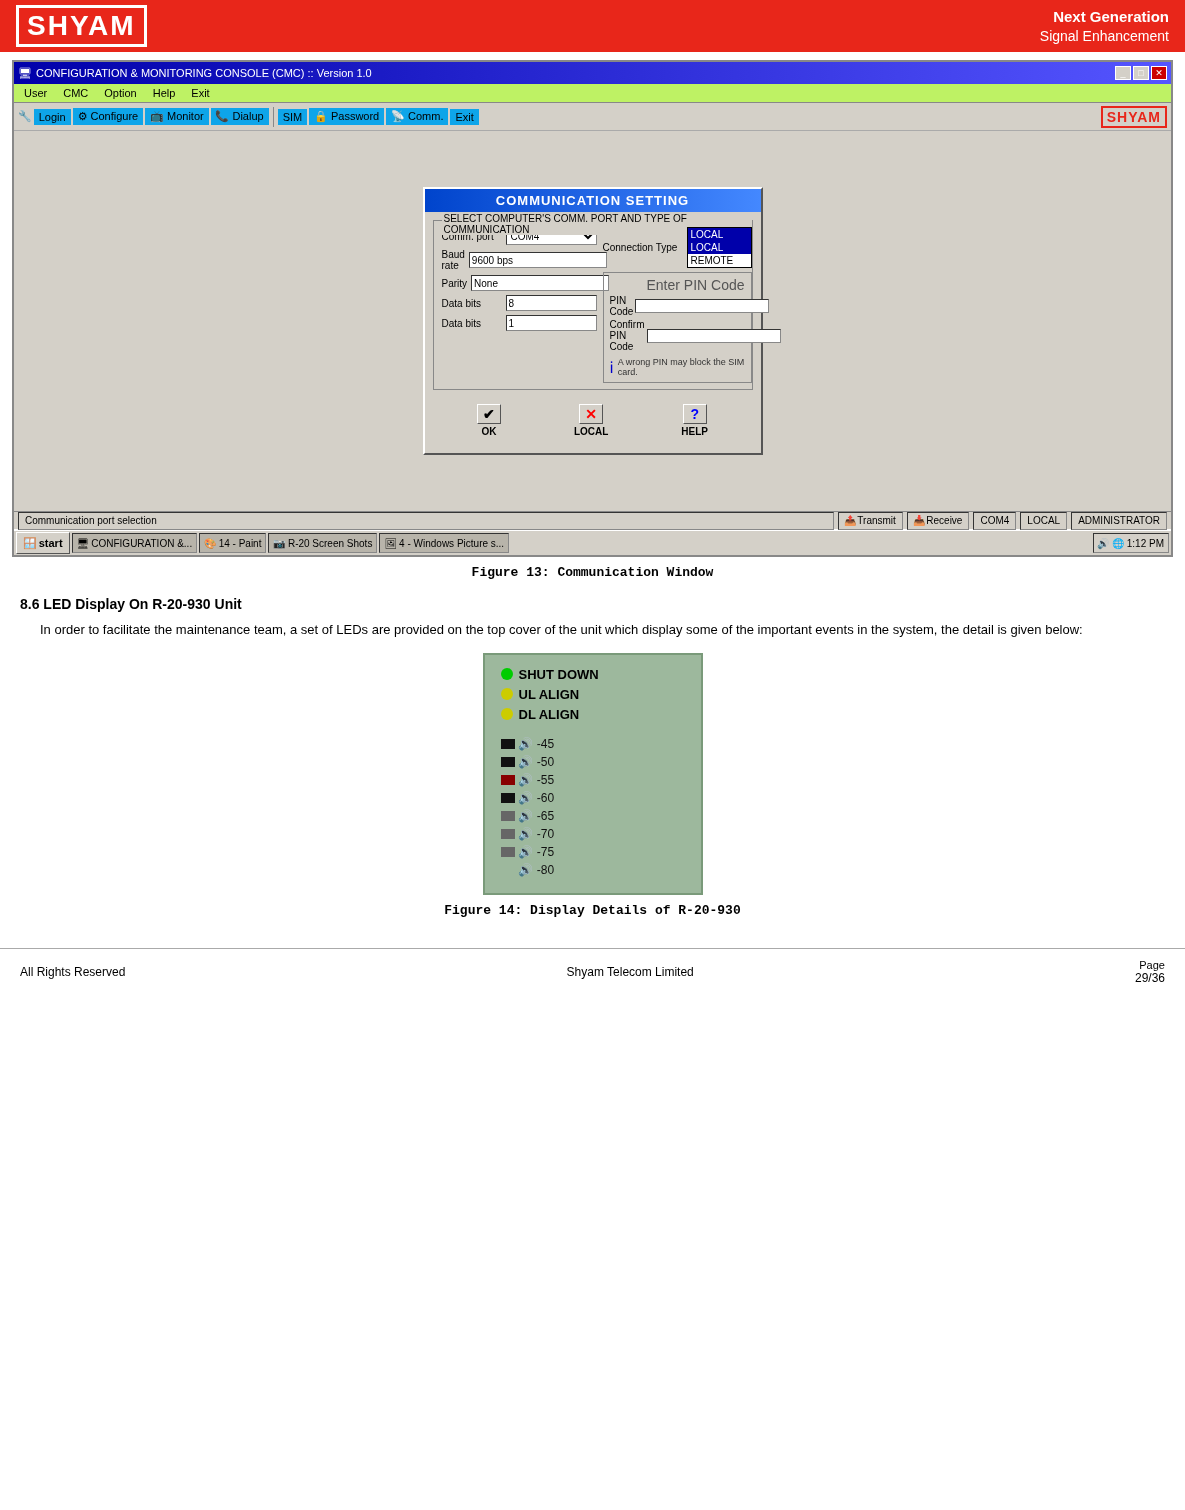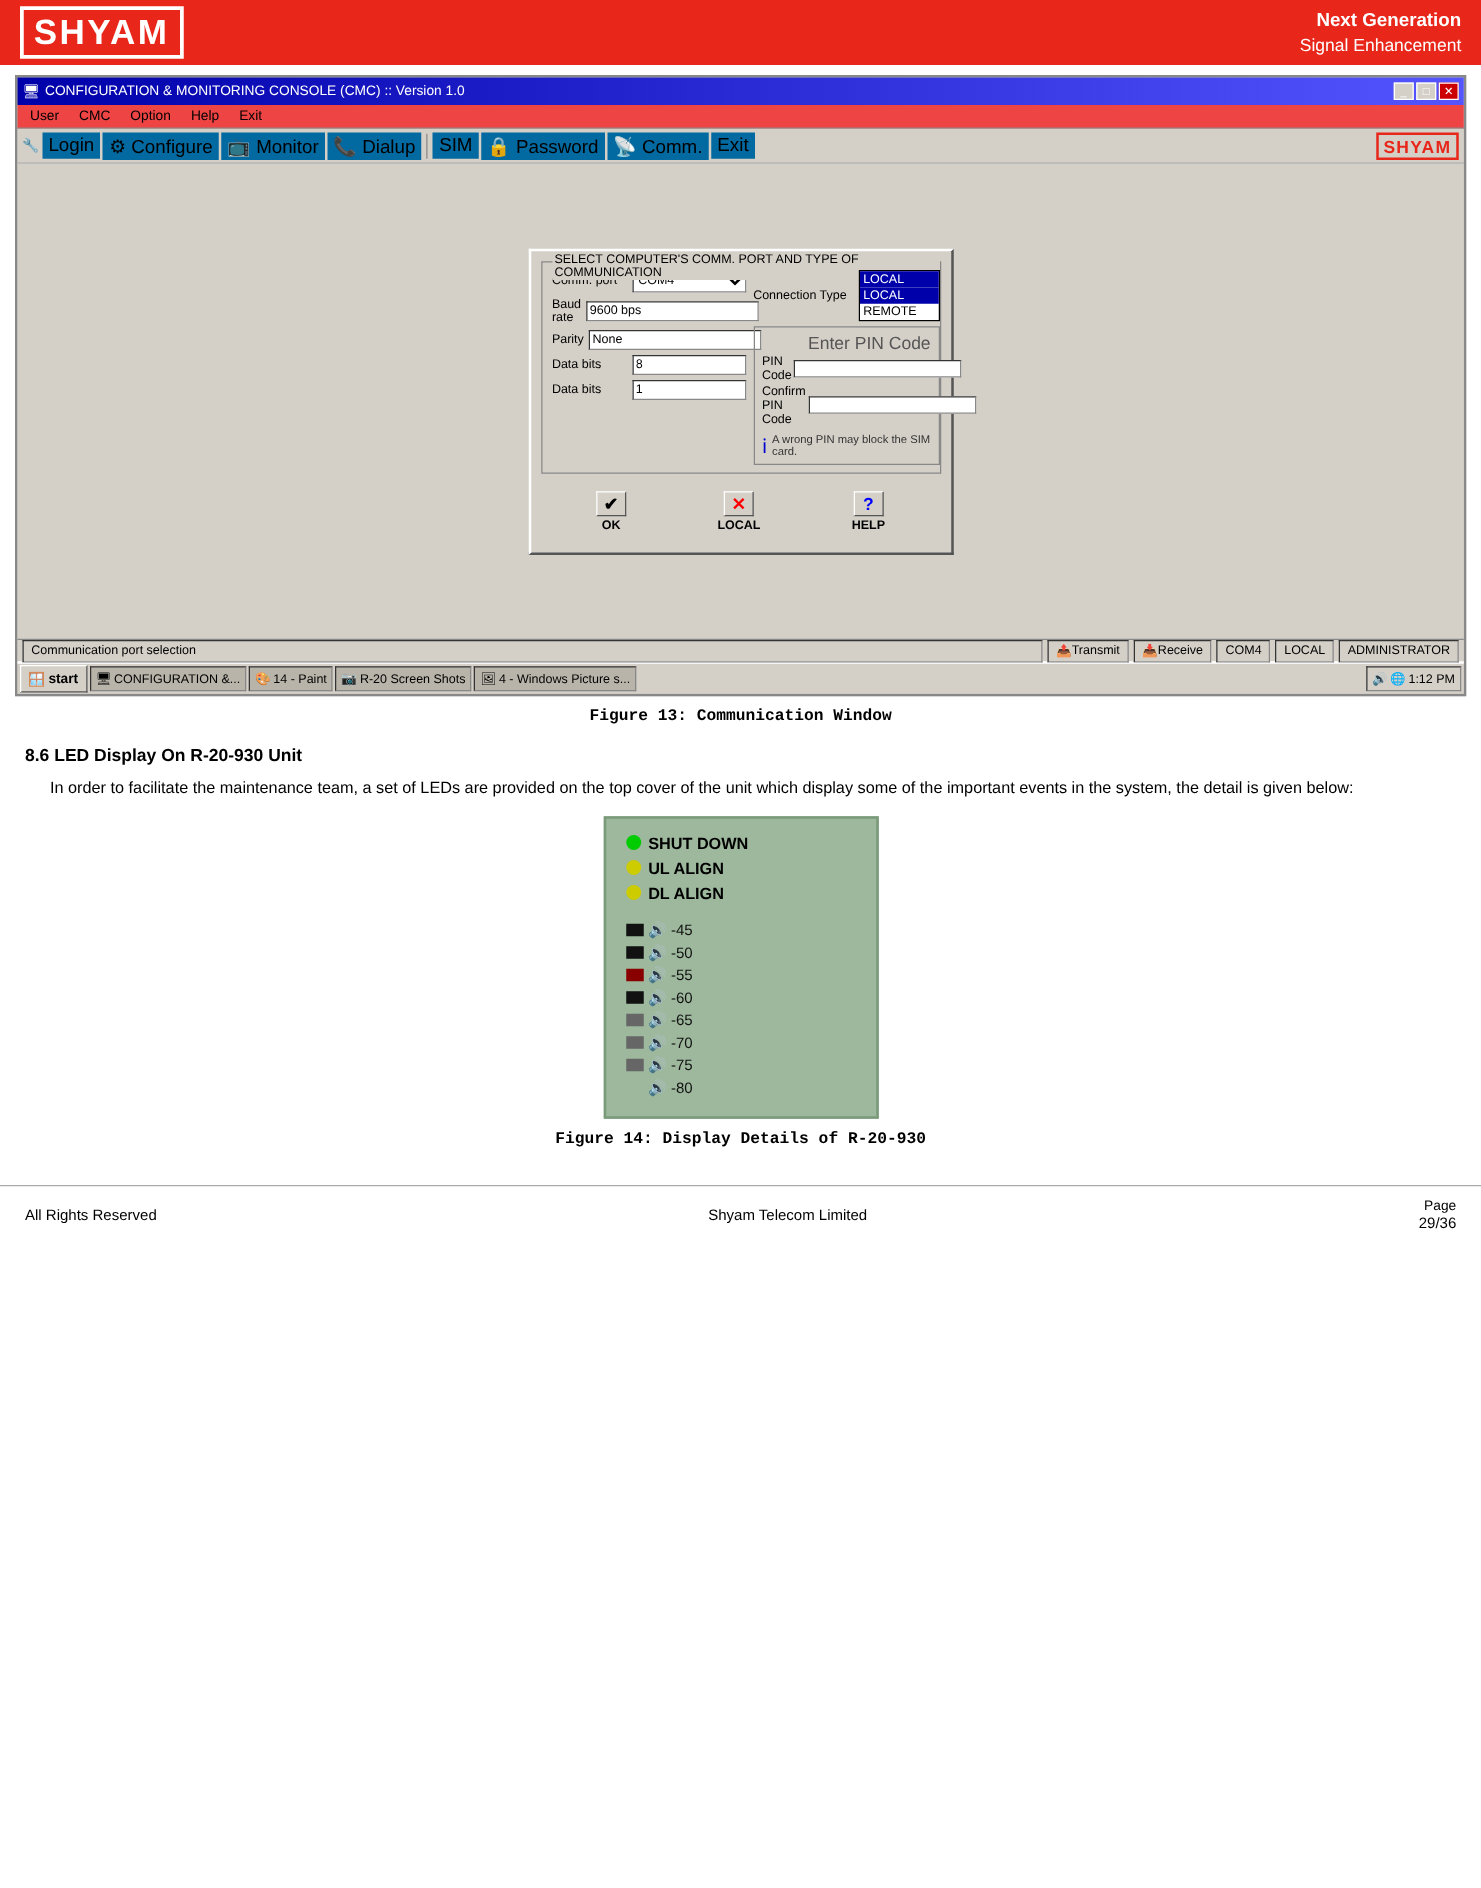--- a/index.html
+++ b/index.html
@@ -77,21 +77,21 @@
       border: 1px solid #fff;
       font-size: 9px;
       display: flex;
       align-items: center;
       justify-content: center;
       cursor: pointer;
     }
 
     
     .menu-bar {
-      background: #ef4444;
+      background: #bef264;
       display: flex;
       gap: 8px;
       padding: 2px 6px;
       font-size: 11px;
       border-bottom: 1px solid #888;
     }
     .menu-item {
       padding: 1px 4px;
       cursor: pointer;
     }
@@ -105,23 +105,23 @@
       gap: 2px;
       border-bottom: 1px solid #aaa;
       height: 28px;
       font-size: 11px;
     }
     .toolbar-btn {
       display: flex;
       align-items: center;
       gap: 2px;
       padding: 1px 4px;
-      background: #0369a1;
+      background: #0ea5e9;
       border: 1px solid transparent;
-      font-size: 15px;
+      font-size: 11px;
       cursor: pointer;
     }
     .toolbar-separator {
       width: 1px;
       height: 20px;
       background: #888;
       margin: 0 2px;
     }
     .toolbar-shyam {
       margin-left: auto;
@@ -528,20 +528,21 @@
     <span class="toolbar-btn">SIM</span>
     <span class="toolbar-btn">🔒 Password</span>
     <span class="toolbar-btn">📡 Comm.</span>
     <span class="toolbar-btn">Exit</span>
     <div class="toolbar-shyam">SHYAM</div>
   </div>
 
   <div class="win-body">
 
     <div class="dialog">
+      <div class="dialog-title">COMMUNICATION SETTING</div>
       <div class="dialog-body">
         <div class="dialog-group">
           <span class="dialog-group-label">SELECT COMPUTER'S COMM. PORT AND TYPE OF COMMUNICATION</span>
           <div style="display:flex; gap:0;">
 
             <div class="dialog-left">
               <div class="form-row">
                 <span class="form-label">Comm. port</span>
                 <select class="form-select">
                   <option>COM4</option>

